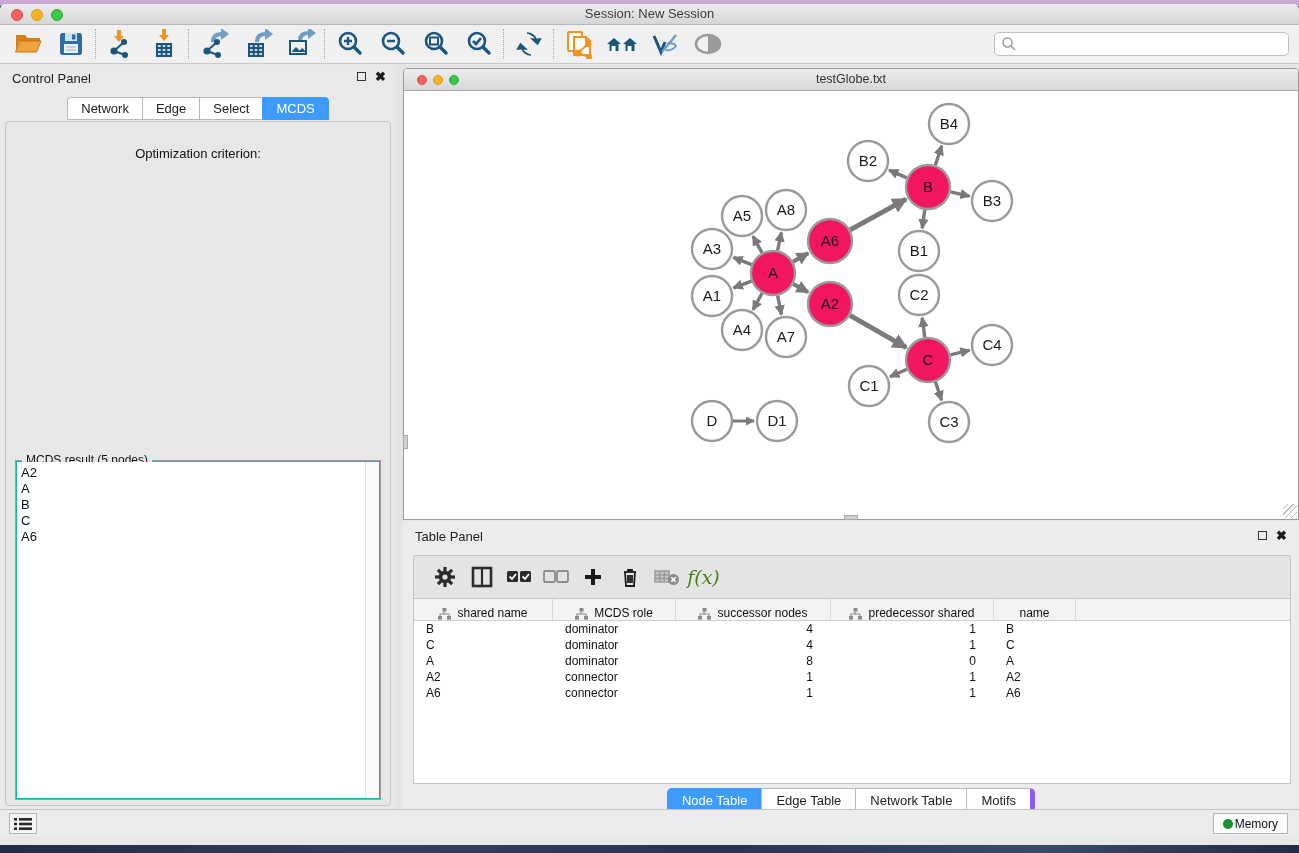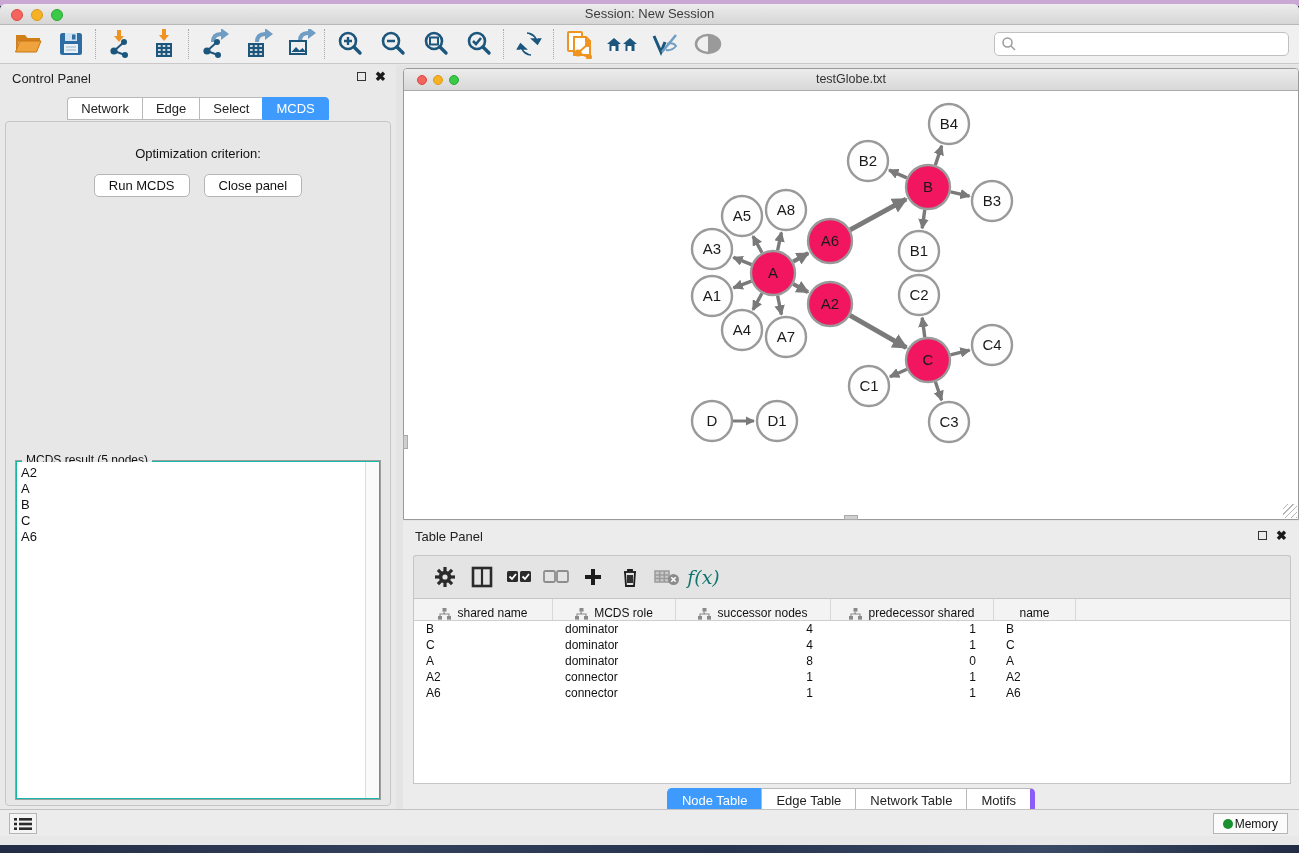--- a/index.html
+++ b/index.html
@@ -87,21 +87,21 @@
   .nub-bottom { position:absolute; left:440px; bottom:-1px; width:14px; height:5px; background:#cfcfcf; border:1px solid #aaa; }
 
   
   .table-panel { position:absolute; left:403px; top:456px; width:896px; height:299px; background:#ececec; }
   .tp-head { position:relative; height:24px; padding:8px 10px 0 12px; font-size:13px; color:#222; }
   .tp-head .icons { position:absolute; right:12px; top:9px; display:flex; gap:9px; align-items:center; }
   .tp-toolbar { position:absolute; left:10px; right:8px; top:34px; height:43px; background:#e4e4e4;
     border:1px solid #c6c6c6; border-bottom:none; border-radius:3px 3px 0 0;
     display:flex; align-items:center; padding-left:12px; gap:0; }
   .tp-tool { width:37px; height:30px; display:flex; align-items:center; justify-content:center; }
-  .fx { font-family:"DejaVu Serif", serif; font-style:italic; font-size:19px; color:#0f766e; }
+  .fx { font-family:"DejaVu Serif", serif; font-style:italic; font-size:19px; color:#4d7c0f; }
   .tp-table { position:absolute; left:10px; right:8px; top:77px; bottom:36px; background:#fff;
     border:1px solid #c6c6c6; overflow:hidden; }
   .thead { display:flex; height:22px; background:#f3f3f3; border-bottom:1px solid #cfcfcf; }
   .th { display:flex; align-items:flex-end; justify-content:center; gap:6px; font-size:12px; color:#111;
     border-right:1px solid #d8d8d8; background:#f3f3f3; }
   .trow { display:flex; height:16px; font-size:12px; color:#111; }
   .td { padding:1px 8px 0 12px; white-space:nowrap; overflow:hidden; }
   .td.right { text-align:right; padding-right:18px; }
   .tp-tabs { position:absolute; left:0; right:0; bottom:7px; display:flex; justify-content:center; }
   .tp-tab { font-size:13px; padding:4px 14px; background:#fff; border:1px solid #b9b9b9; border-right:none; color:#222; }
@@ -373,24 +373,20 @@
           </span>
         </div>
         <div class="cp-tabs" id="cp-tabs">
             <span class="cp-tab">Network</span>
             <span class="cp-tab">Edge</span>
             <span class="cp-tab">Select</span>
             <span class="cp-tab active">MCDS</span>
           </div>
         <div class="cp-body">
           <div class="opt-label">Optimization criterion:</div>
-          <div class="cp-buttons">
-            <button class="cp-btn">Run MCDS</button>
-            <button class="cp-btn">Close panel</button>
-          </div>
           <div class="result-box">
             <div class="result-legend">MCDS result (5 nodes)</div>
             <div class="result-list" id="result-list">
                 <div>A2</div>
                 <div>A</div>
                 <div>B</div>
                 <div>C</div>
                 <div>A6</div>
               </div>
             <div class="result-scroll"></div>

